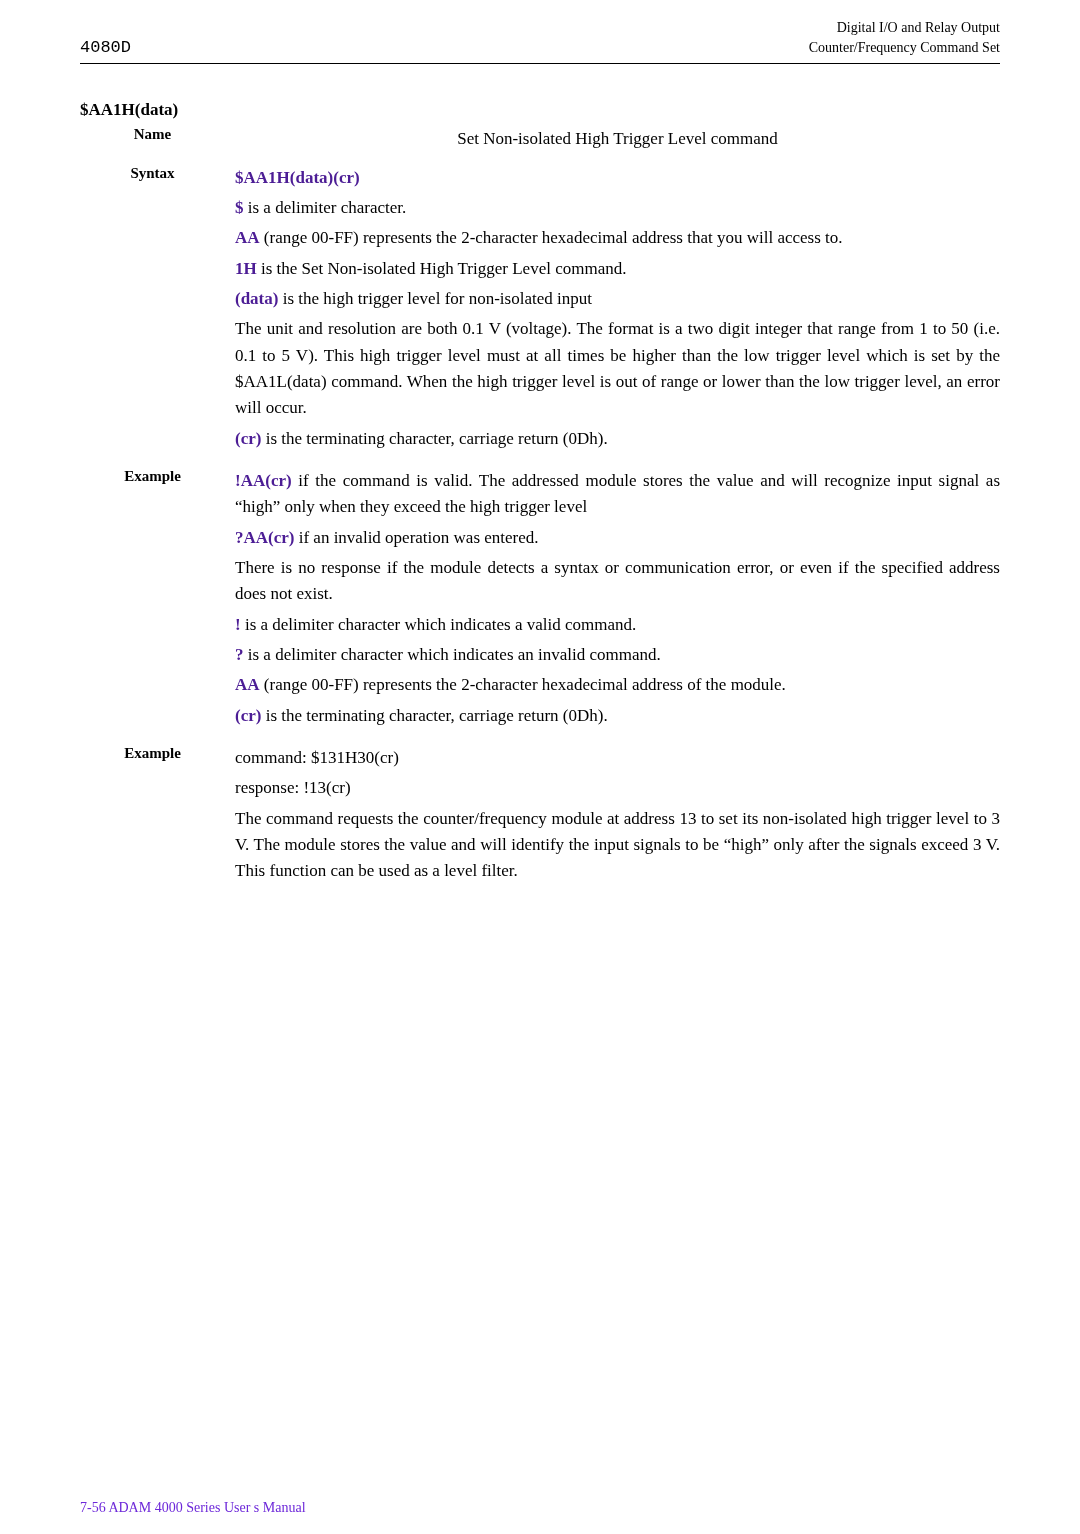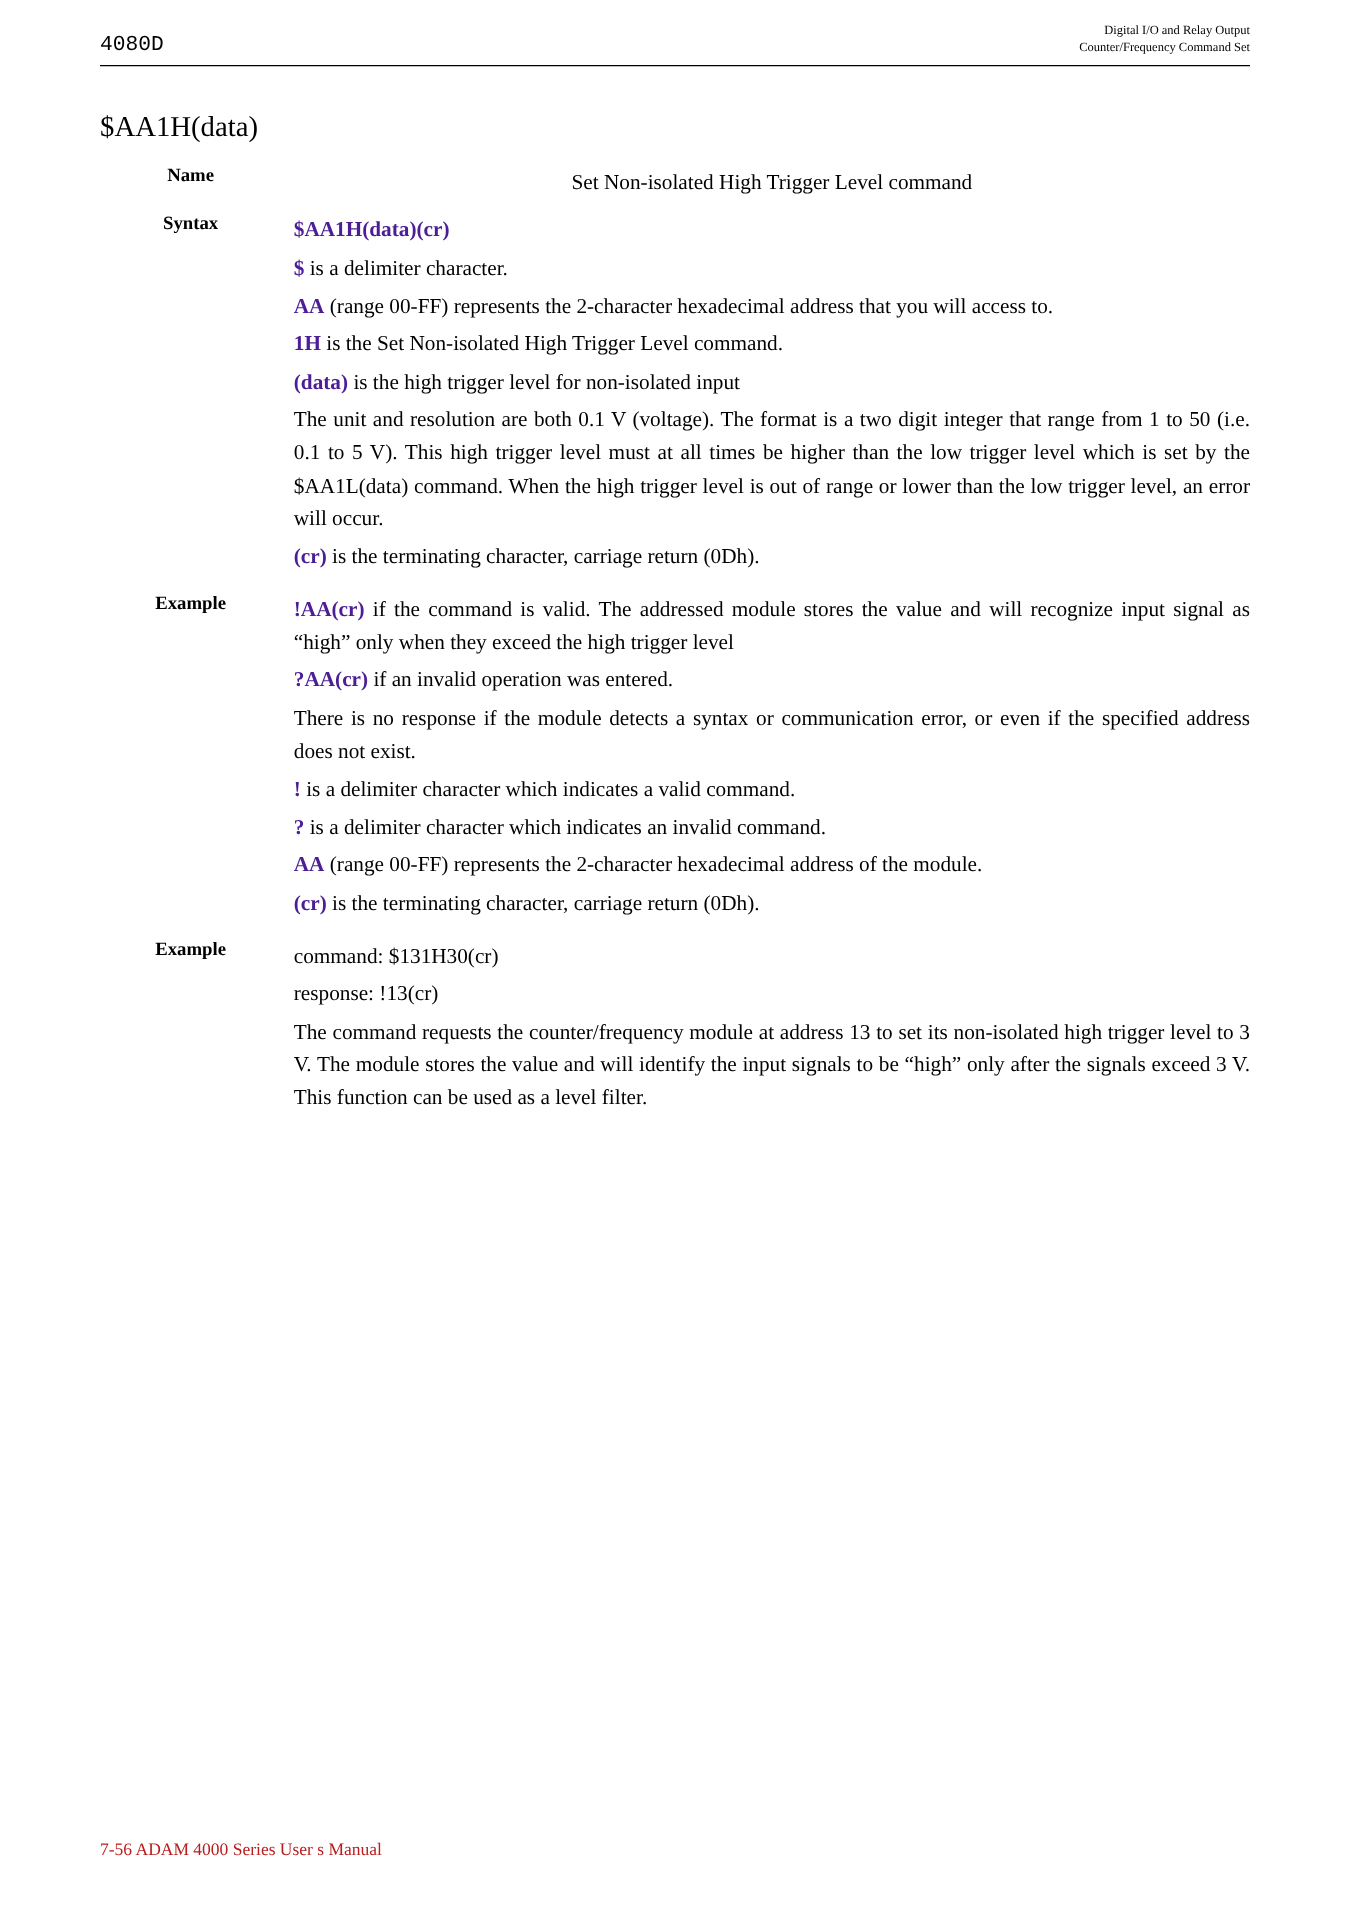--- a/index.html
+++ b/index.html
@@ -35,31 +35,31 @@
       margin-bottom: 36px;
     }
 
     .header-left {
       font-size: 17px;
       color: #000;
       font-family: Liberation Mono, monospace;
     }
 
     .header-right {
-      font-size: 10px;
+      font-size: 14px;
       color: #000;
       text-align: right;
       line-height: 1.4;
     }
 
     
     .command-title {
-      font-size: 23px;
-      font-weight: normal;
-      margin-bottom: 18px;
+      font-size: 17px;
+      font-weight: bold;
+      margin-bottom: 6px;
     }
 
     
     .content-table {
       width: 100%;
       border-collapse: collapse;
     }
 
     .content-table tr {
       vertical-align: top;
@@ -91,25 +91,25 @@
     }
 
     .content-col p {
       margin-bottom: 4px;
       text-align: justify;
     }
 
     
     .footer {
       position: absolute;
-      bottom: 45px;
+      bottom: 18px;
       left: 80px;
       right: 80px;
       font-size: 14px;
-      color: #b91c1c;
+      color: #6d28d9;
     }
   </style>
 </head>
 <body>
 
 <div class="page">
 
   <div class="header">
     <div class="header-left">4080D</div>
     <div class="header-right">

